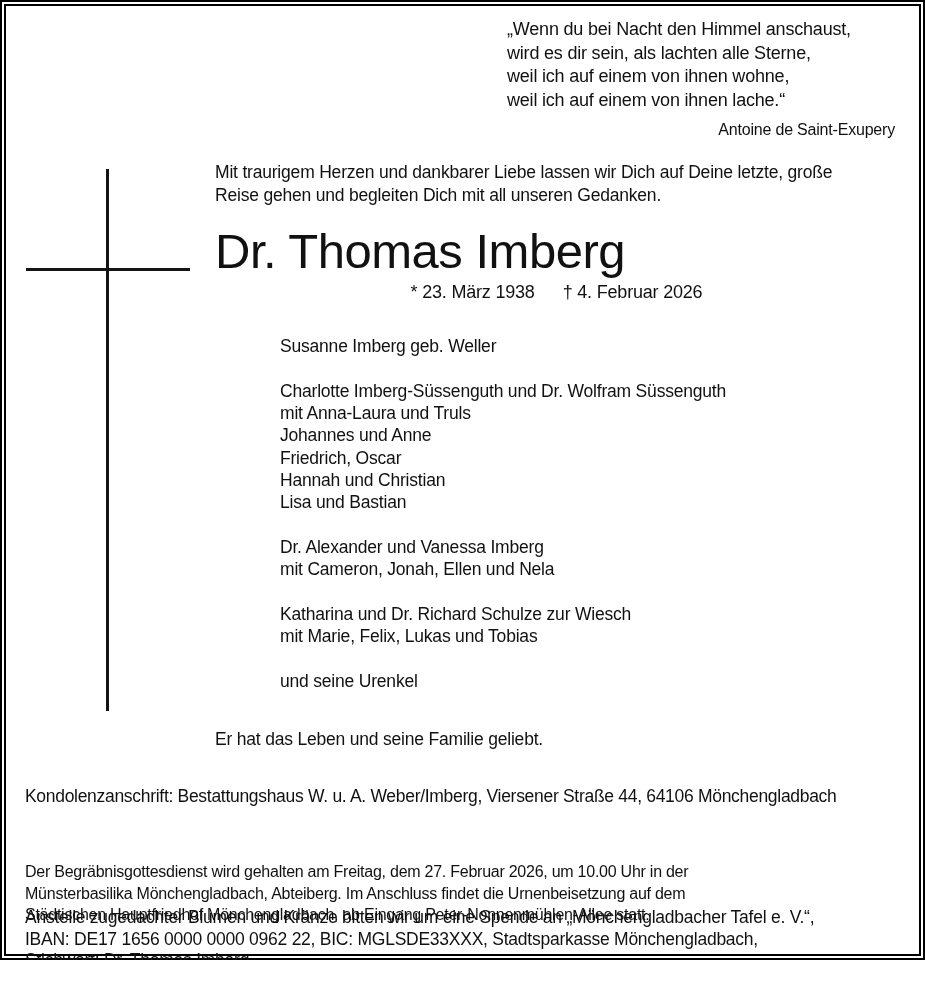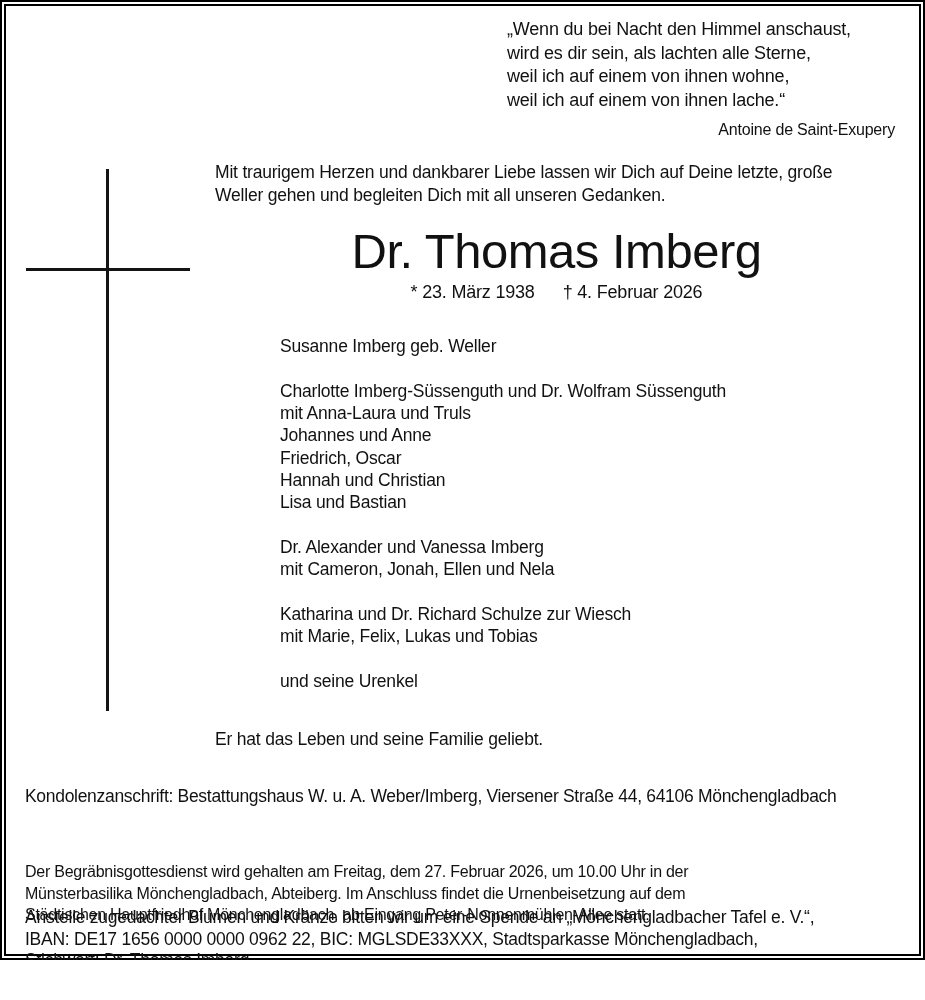--- a/index.html
+++ b/index.html
@@ -63,21 +63,21 @@
   .intro-block {
     left: 215px;
     top: 161px;
     font-size: 17.5px;
     line-height: 22.5px;
   }
   .headline {
     left: 215px;
     right: 27px;
     top: 223px;
-    text-align: center;
+    text-align: left;
     font-size: 49px;
     line-height: 56px;
     letter-spacing: -0.5px;
     font-weight: 400;
     white-space: nowrap;
   }
   .dates-row {
     left: 215px;
     right: 27px;
     top: 281px;
@@ -137,21 +137,21 @@
 wird es dir sein, als lachten alle Sterne,
 weil ich auf einem von ihnen wohne,
 weil ich auf einem von ihnen lache.“</div>
 
   <div class="abs attribution">Antoine de Saint-Exupery</div>
 
   <div class="abs cross-vertical"></div>
   <div class="abs cross-horizontal"></div>
 
   <div class="abs lines intro-block">Mit traurigem Herzen und dankbarer Liebe lassen wir Dich auf Deine letzte, große
-Weller gehen und begleiten Dich mit all unseren Gedanken.</div>
+Reise gehen und begleiten Dich mit all unseren Gedanken.</div>
 
   <div class="abs headline">Dr. Thomas Imberg</div>
 
   <div class="abs dates-row">
     <span>* 23. März 1938</span>
     <span>† 4. Februar 2026</span>
   </div>
 
   <div class="abs lines family-block">Susanne Imberg geb. Weller
 

